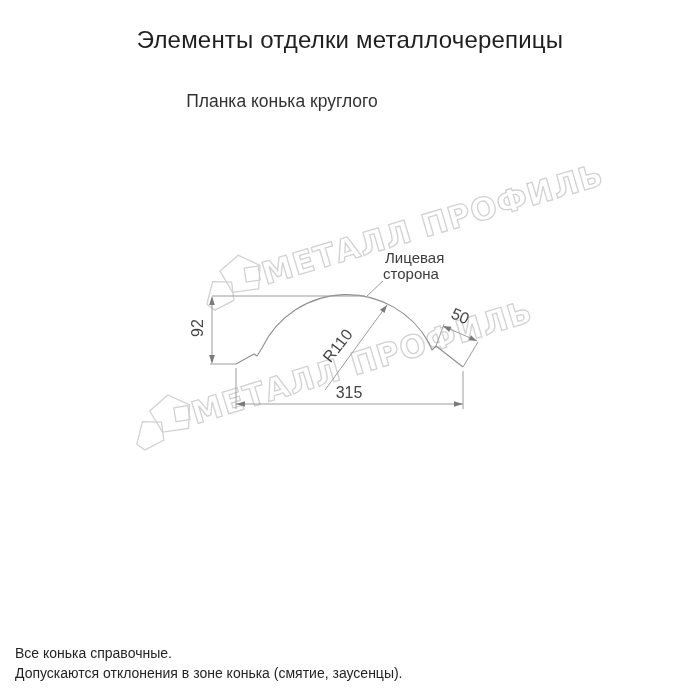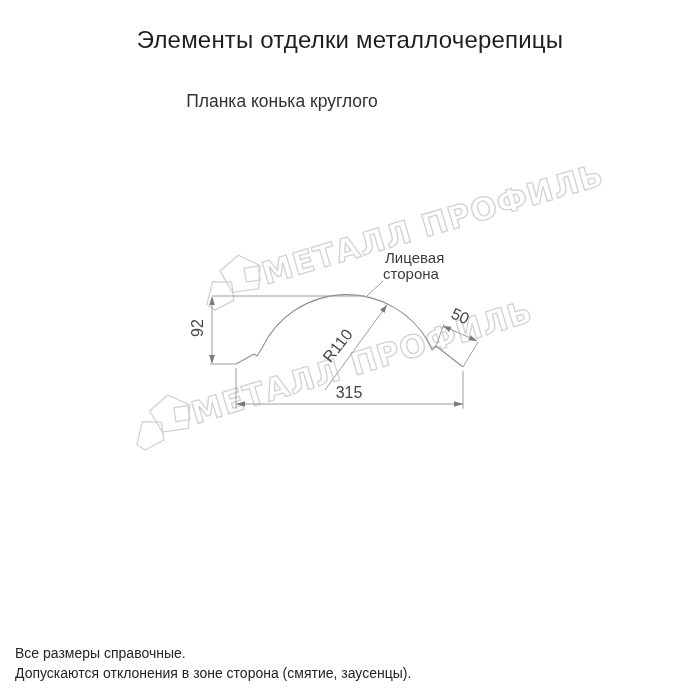--- a/index.html
+++ b/index.html
@@ -94,15 +94,15 @@
   <text class="dim-text" transform="translate(203,328) rotate(-90)" text-anchor="middle">92</text>
 
   <text class="dim-text" x="349" y="398" text-anchor="middle">315</text>
 
   <text class="dim-text" transform="translate(342,349) rotate(-52)" text-anchor="middle">R110</text>
 
   <text class="dim-text" transform="translate(458,321) rotate(24)" text-anchor="middle">50</text>
 </svg>
 
 <div class="notes">
-  <div>Все размеры справочные.</div>
-  <div>Допускаются отклонения в зоне сторона (смятие, заусенцы).</div>
+  <div>Все конька справочные.</div>
+  <div>Допускаются отклонения в зоне конька (смятие, заусенцы).</div>
 </div>
 
 </body></html>

